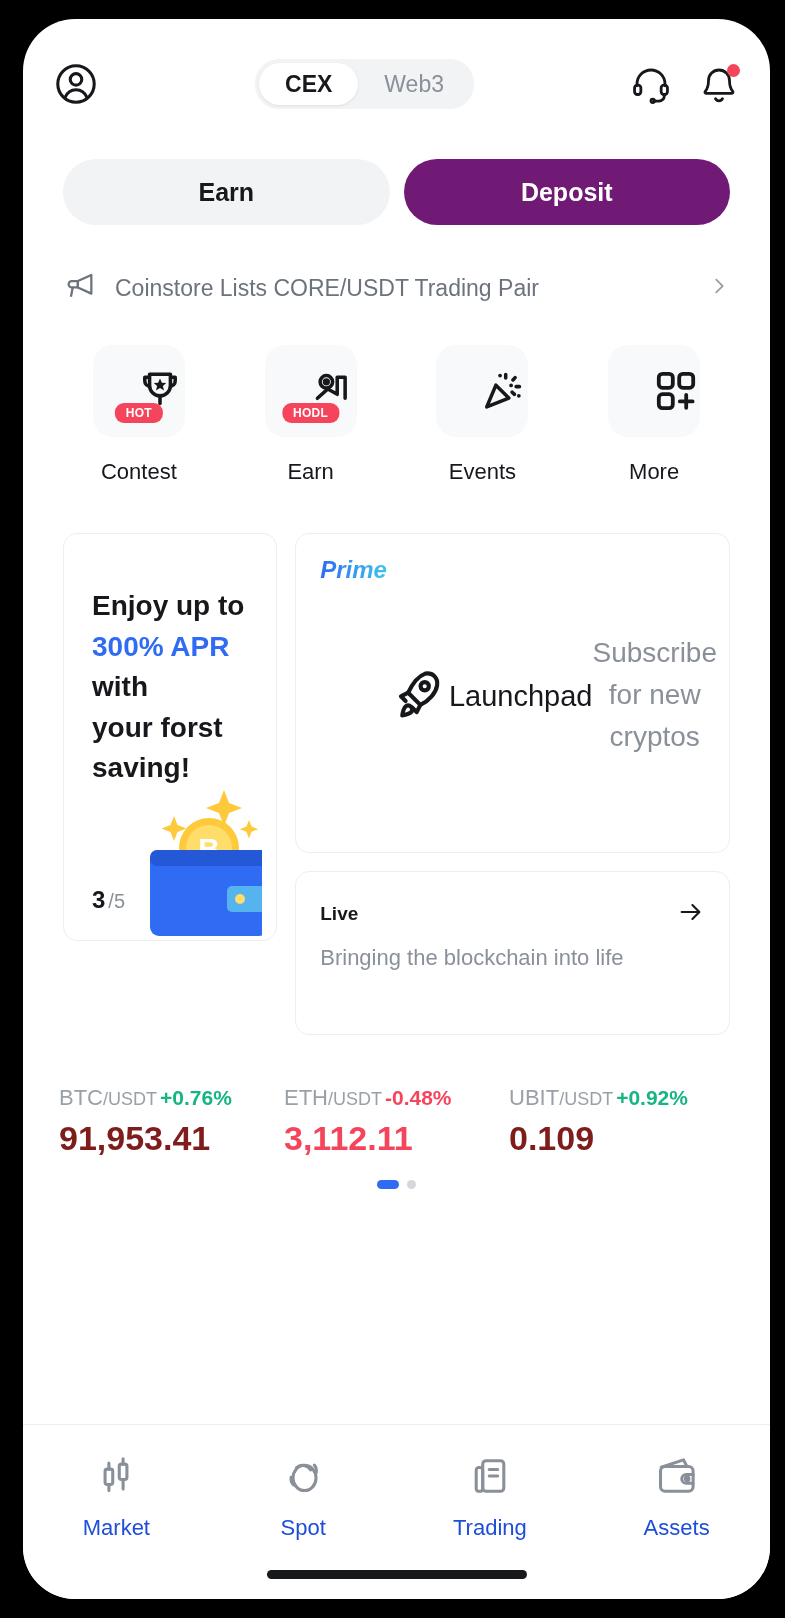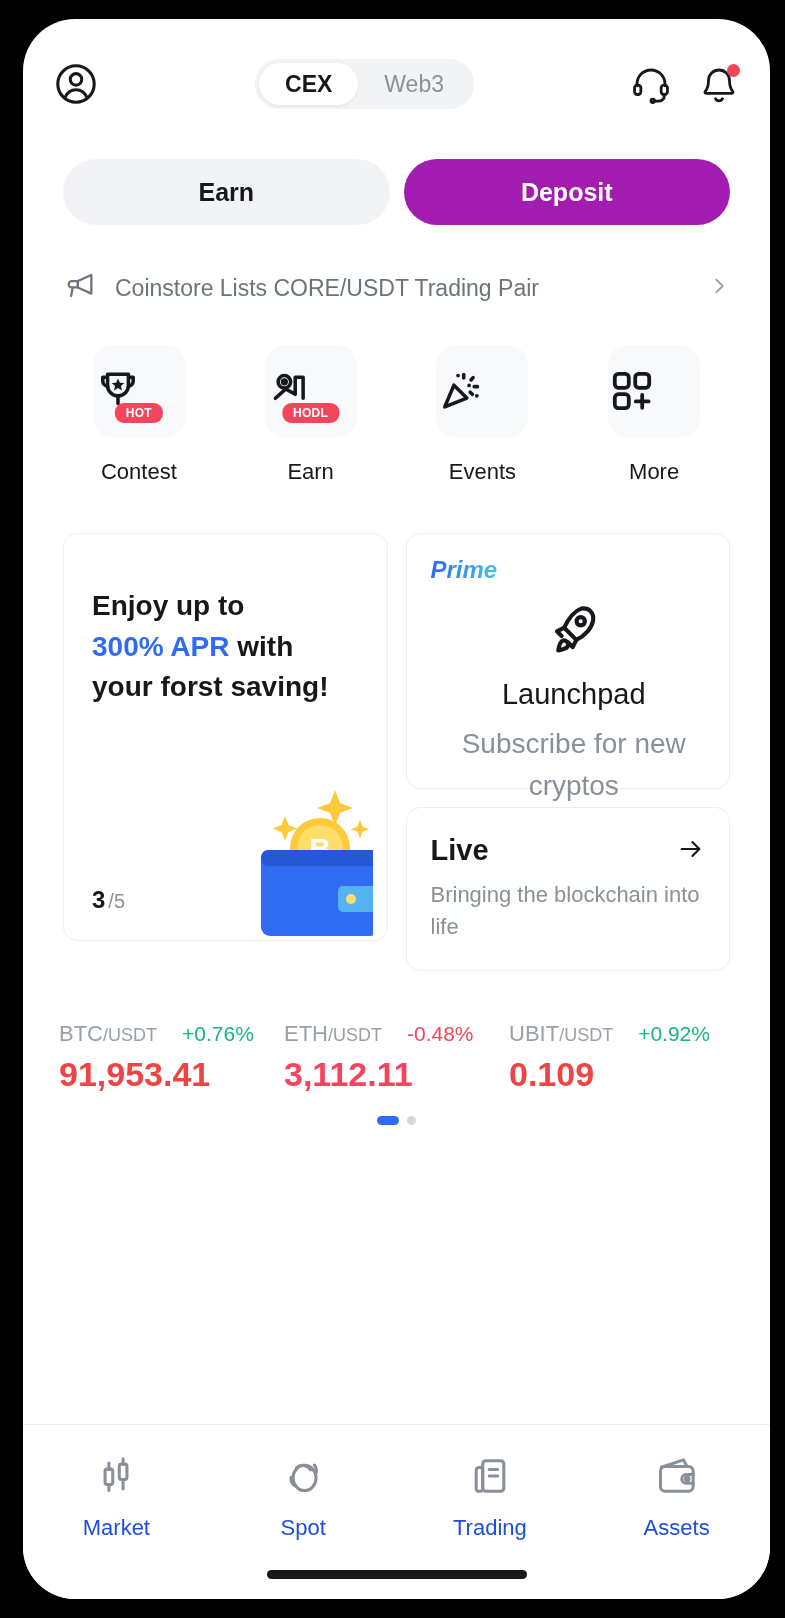--- a/index.html
+++ b/index.html
@@ -88,21 +88,21 @@
   
   .actions { display: flex; gap: 14px; padding: 40px 40px 0 40px; }
   .act-btn {
     flex: 1 1 0;
     height: 66px;
     border-radius: 33px;
     display: flex; align-items: center; justify-content: center;
     font-size: 25px; font-weight: 600;
   }
   .act-earn { background: #f2f3f5; color: #16181c; }
-  .act-deposit { background: #a21caf; color: #ffffff; }
+  .act-deposit { background: #701a75; color: #ffffff; }
 
   
   .announce {
     display: flex; align-items: center; gap: 18px;
     padding: 44px 40px 0 40px;
   }
   .ann-text {
     flex: 1 1 auto;
     font-size: 23px; color: #6c737c;
     white-space: nowrap; overflow: hidden; text-overflow: ellipsis;
@@ -111,21 +111,21 @@
   
   .quick { display: flex; padding: 38px 30px 0 30px; }
   .q-item {
     flex: 1 1 0;
     display: flex; flex-direction: column; align-items: center;
   }
   .q-tile {
     width: 92px; height: 92px;
     background: #f8f9fa;
     border-radius: 20px;
-    display: flex; align-items: center; justify-content: flex-start;
+    display: flex; align-items: center; justify-content: flex-end;
     position: relative;
   }
   .q-badge {
     position: absolute;
     bottom: 14px; left: 50%; transform: translateX(-50%);
     background: #f5455c; color: #fff;
     font-size: 12px; font-weight: 700;
     padding: 3px 11px; border-radius: 9px;
     letter-spacing: .3px; white-space: nowrap;
   }
@@ -153,52 +153,52 @@
   .promo-pager {
     position: absolute; left: 28px; bottom: 26px;
     display: flex; align-items: baseline; gap: 3px;
   }
   .pg-cur { font-size: 24px; font-weight: 700; color: #16181c; }
   .pg-tot { font-size: 20px; color: #8a9099; }
   .wallet-art { position: absolute; right: 14px; bottom: 0px; }
 
   .launch-card {
     padding: 22px 12px 30px 24px;
-    display: flex; flex-direction: column; align-items: center;
-    height: 256px;
+    display: flex; flex-direction: row; align-items: center;
+    height: 320px;
   }
   .prime {
     align-self: flex-start;
     font-size: 24px; font-weight: 700; font-style: italic;
     background: linear-gradient(90deg, #2f6bf3 0%, #3fc6e8 100%);
     -webkit-background-clip: text; background-clip: text;
     -webkit-text-fill-color: transparent; color: #2f6bf3;
   }
   .rocket { margin-top: 14px; }
   .launch-title { margin-top: 14px; font-size: 29px; color: #16181c; }
   .launch-sub {
     margin-top: 12px; font-size: 28px; color: #8a9099;
     text-align: center; line-height: 1.5;
   }
 
   .live-card { padding: 26px 24px 28px 24px; height: 164px; }
   .live-head { display: flex; align-items: center; justify-content: space-between; }
-  .live-title { font-size: 29px; font-weight: 700; color: #16181c; }
+  .live-title { font-size: 19px; font-weight: 700; color: #16181c; }
   .live-sub { margin-top: 12px; font-size: 22px; color: #8a9099; line-height: 1.45; }
 
   
   .tickers { display: flex; padding: 50px 36px 0 36px; }
   .tk { flex: 1 1 0; }
   .tk-head { display: flex; align-items: baseline; white-space: nowrap; }
   .tk-base { font-size: 22px; color: #9aa0a8; }
   .tk-quote { font-size: 18px; color: #9aa0a8; }
-  .tk-chg { font-size: 21px; font-weight: 400; margin-left: 25px; }
+  .tk-chg { font-size: 21px; font-weight: 700; margin-left: 3px; }
   .up { color: #16b583; }
   .down { color: #f5455c; }
-  .tk-price { margin-top: 8px; font-size: 34px; font-weight: 600; color: #ef4444; }
+  .tk-price { margin-top: 8px; font-size: 34px; font-weight: 600; color: #7f1d1d; }
   .tk-price.down { color: #f5455c; }
 
   .dots { display: flex; justify-content: center; align-items: center; gap: 8px; margin-top: 22px; }
   .dot { width: 9px; height: 9px; border-radius: 5px; background: #d4d8dd; }
   .dot.active { width: 22px; background: #2f6bf3; }
 
   
   .bottom-nav {
     position: absolute; left: 0; right: 0; bottom: 0;
     height: 175px;

